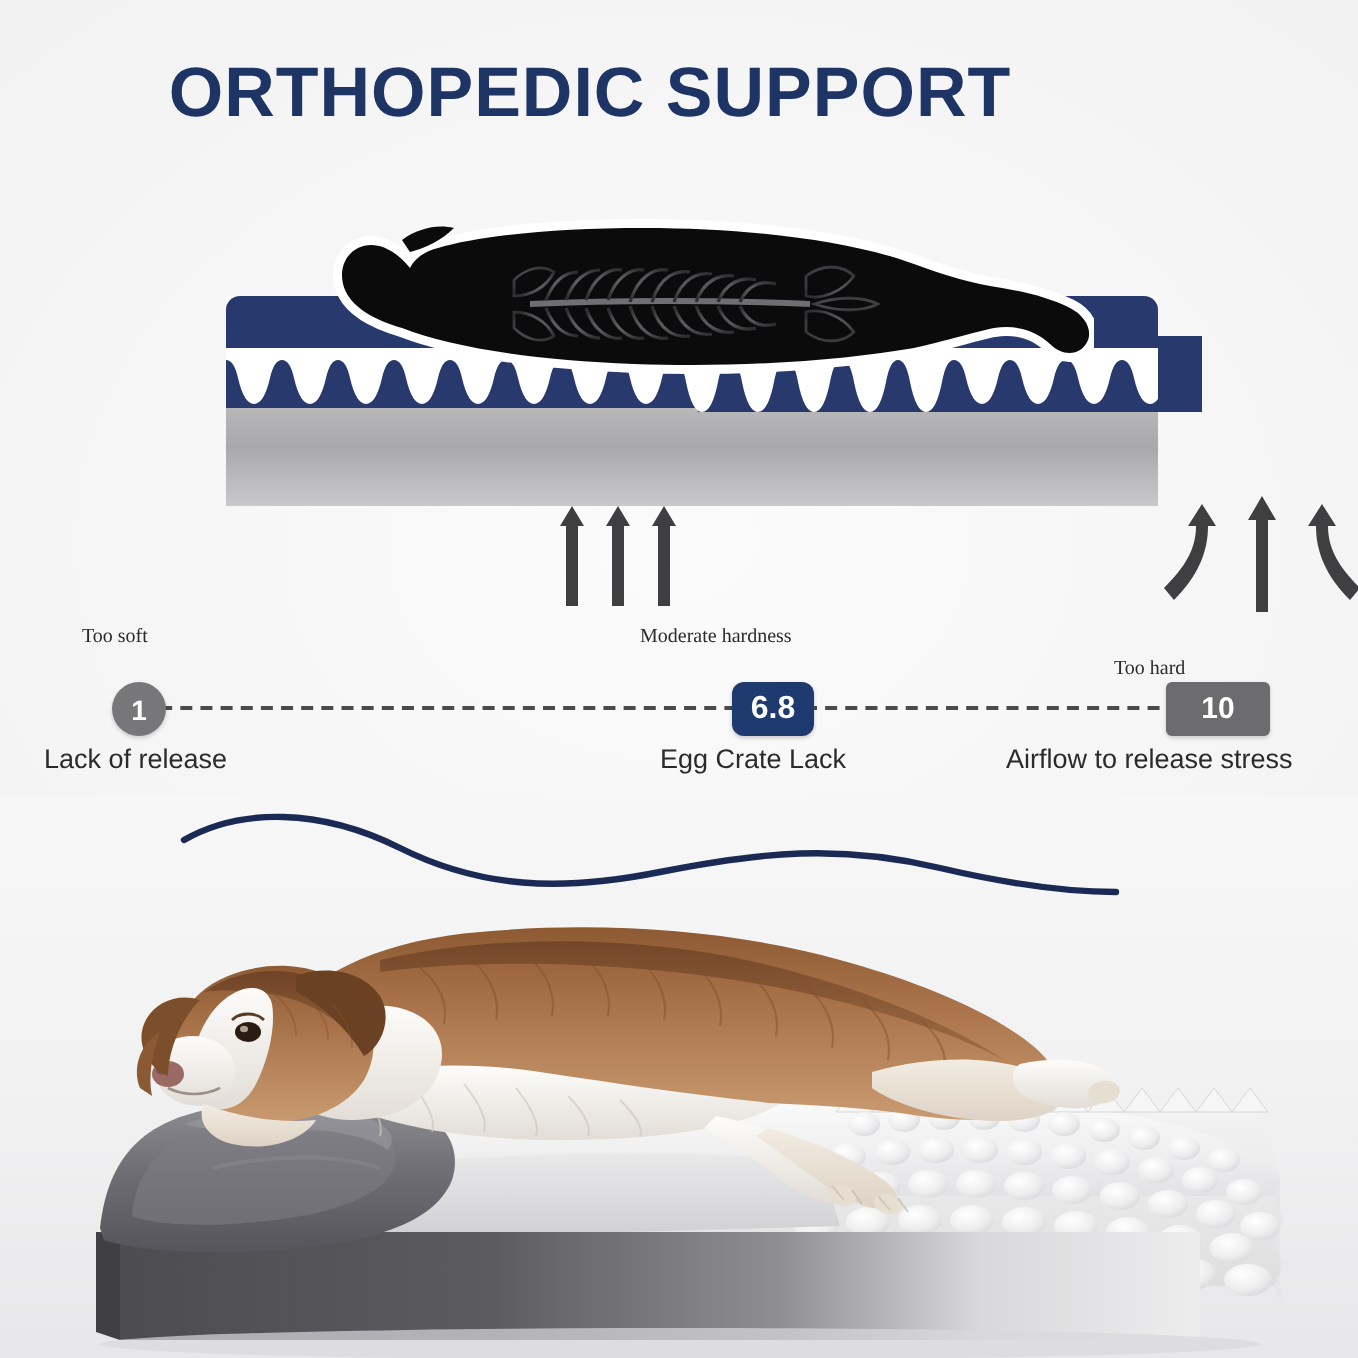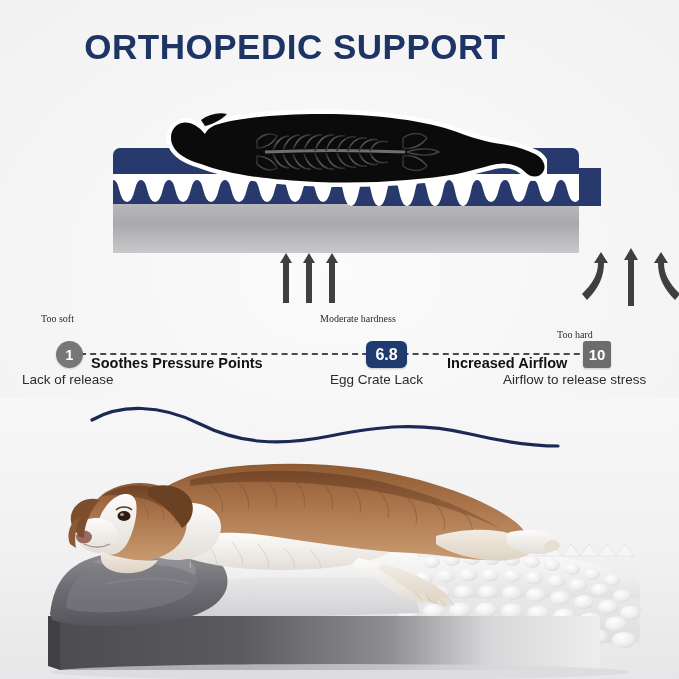--- a/index.html
+++ b/index.html
@@ -112,21 +112,21 @@
     left:56px;width:27px;height:27px;border-radius:50%;
     background:#77777a;font-size:14px;
     box-shadow:0 1px 2px rgba(0,0,0,0.18);
   }
   .mark-68{
     left:366px;width:41px;height:27px;border-radius:6px;
     background:#1f3a6e;font-size:16px;
     box-shadow:0 1px 2px rgba(0,0,0,0.2);
   }
   .mark-10{
-    left:583px;width:28px;height:27px;border-radius:3px;
+    left:583px;width:52px;height:27px;border-radius:3px;
     background:#6c6c6f;font-size:15px;
     box-shadow:0 1px 2px rgba(0,0,0,0.18);
   }
 
   
   .photo{position:absolute;left:0;top:398px;width:679px;height:281px;overflow:hidden;}
   .photo-bg{
     position:absolute;left:0;top:0;width:679px;height:281px;
     background:linear-gradient(to bottom,#f7f7f8 0%,#f1f1f2 55%,#e7e7e9 100%);
   }
@@ -261,24 +261,20 @@
 
       <svg class="arrows-right" viewBox="0 0 100 58">
         <g fill="#3f3f42">
           <polygon points="50,0 57,12 53,12 53,58 47,58 47,12 43,12"></polygon>
           <path d="M20,4 L27,15 L23,15 C23,28 18,40 6,52 L1,46 C11,36 17,27 17,15 L13,15 Z"></path>
           <path d="M80,4 L73,15 L77,15 C77,28 82,40 94,52 L99,46 C89,36 83,27 83,15 L87,15 Z"></path>
         </g>
       </svg>
     </div>
 
-    <div class="lbl-row">
-      <div class="lbl lbl-left">Soothes Pressure Points</div>
-      <div class="lbl lbl-right">Increased Airflow</div>
-    </div>
   </div>
 
   <div class="scale">
     <div class="dash-line"></div>
 
     <div class="scale-top t-soft">Too soft</div>
     <div class="scale-top t-mod">Moderate hardness</div>
     <div class="scale-top t-hard">Too hard</div>
 
     <div class="mark mark-1">1</div>

